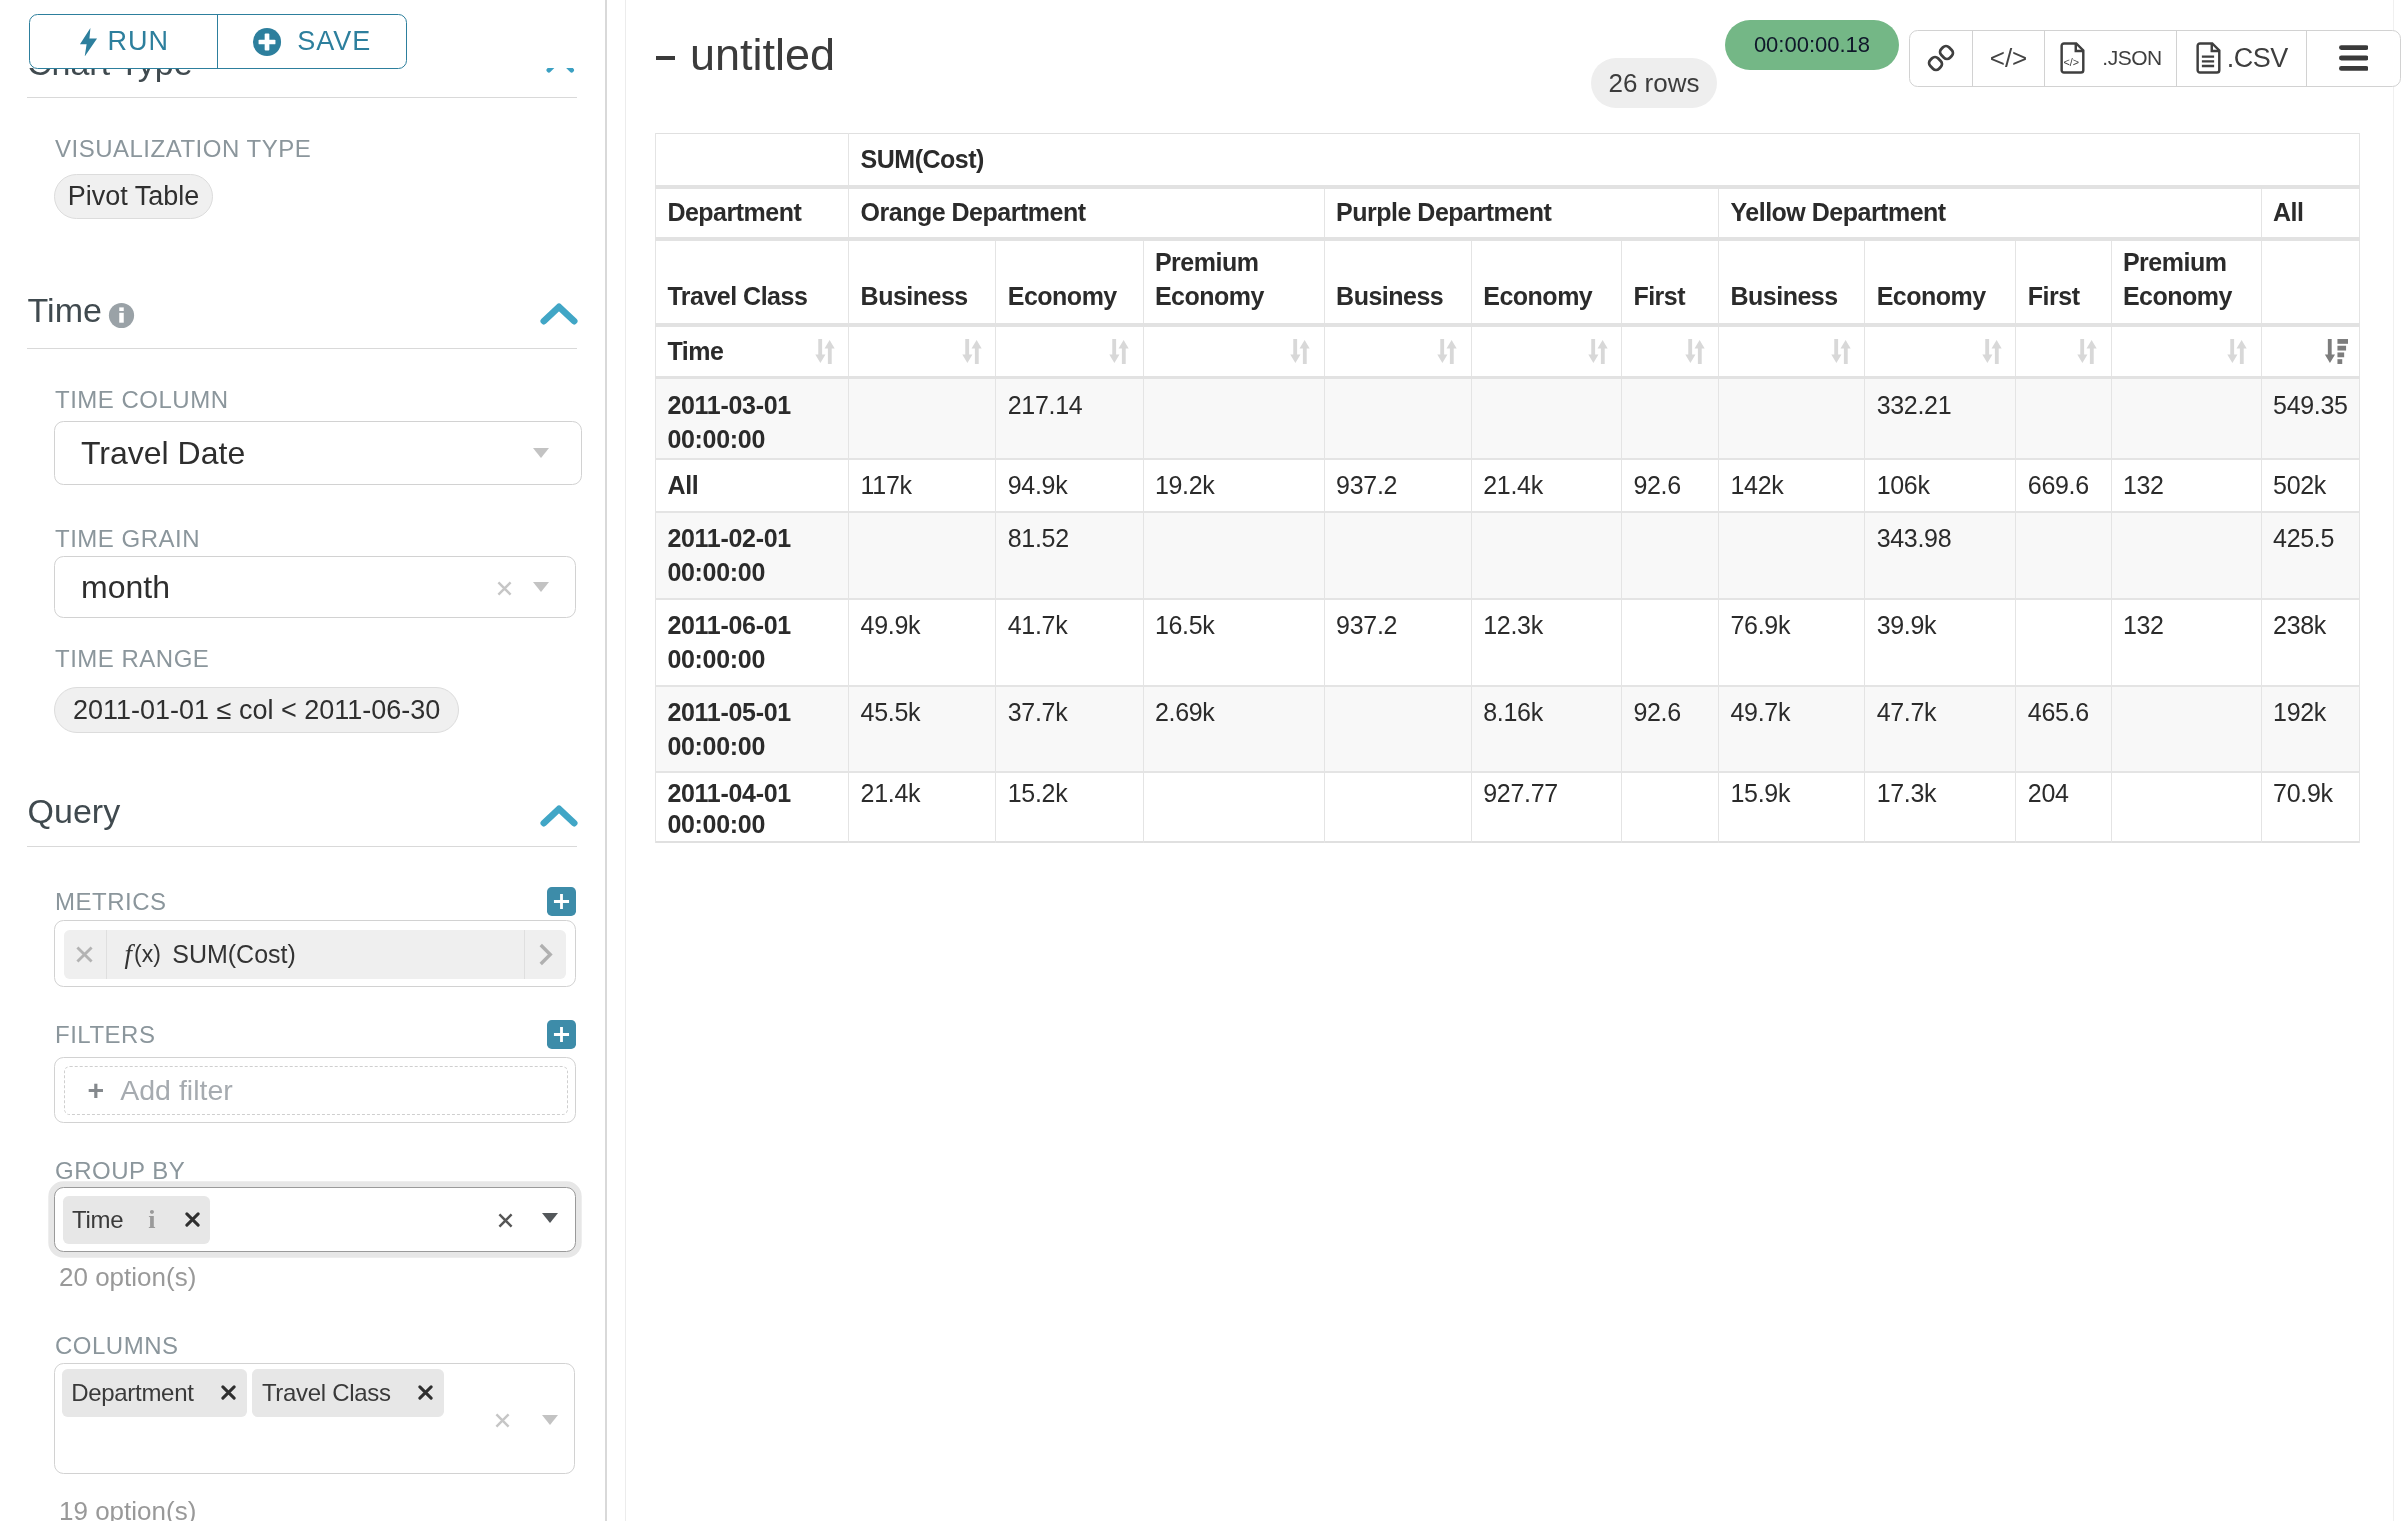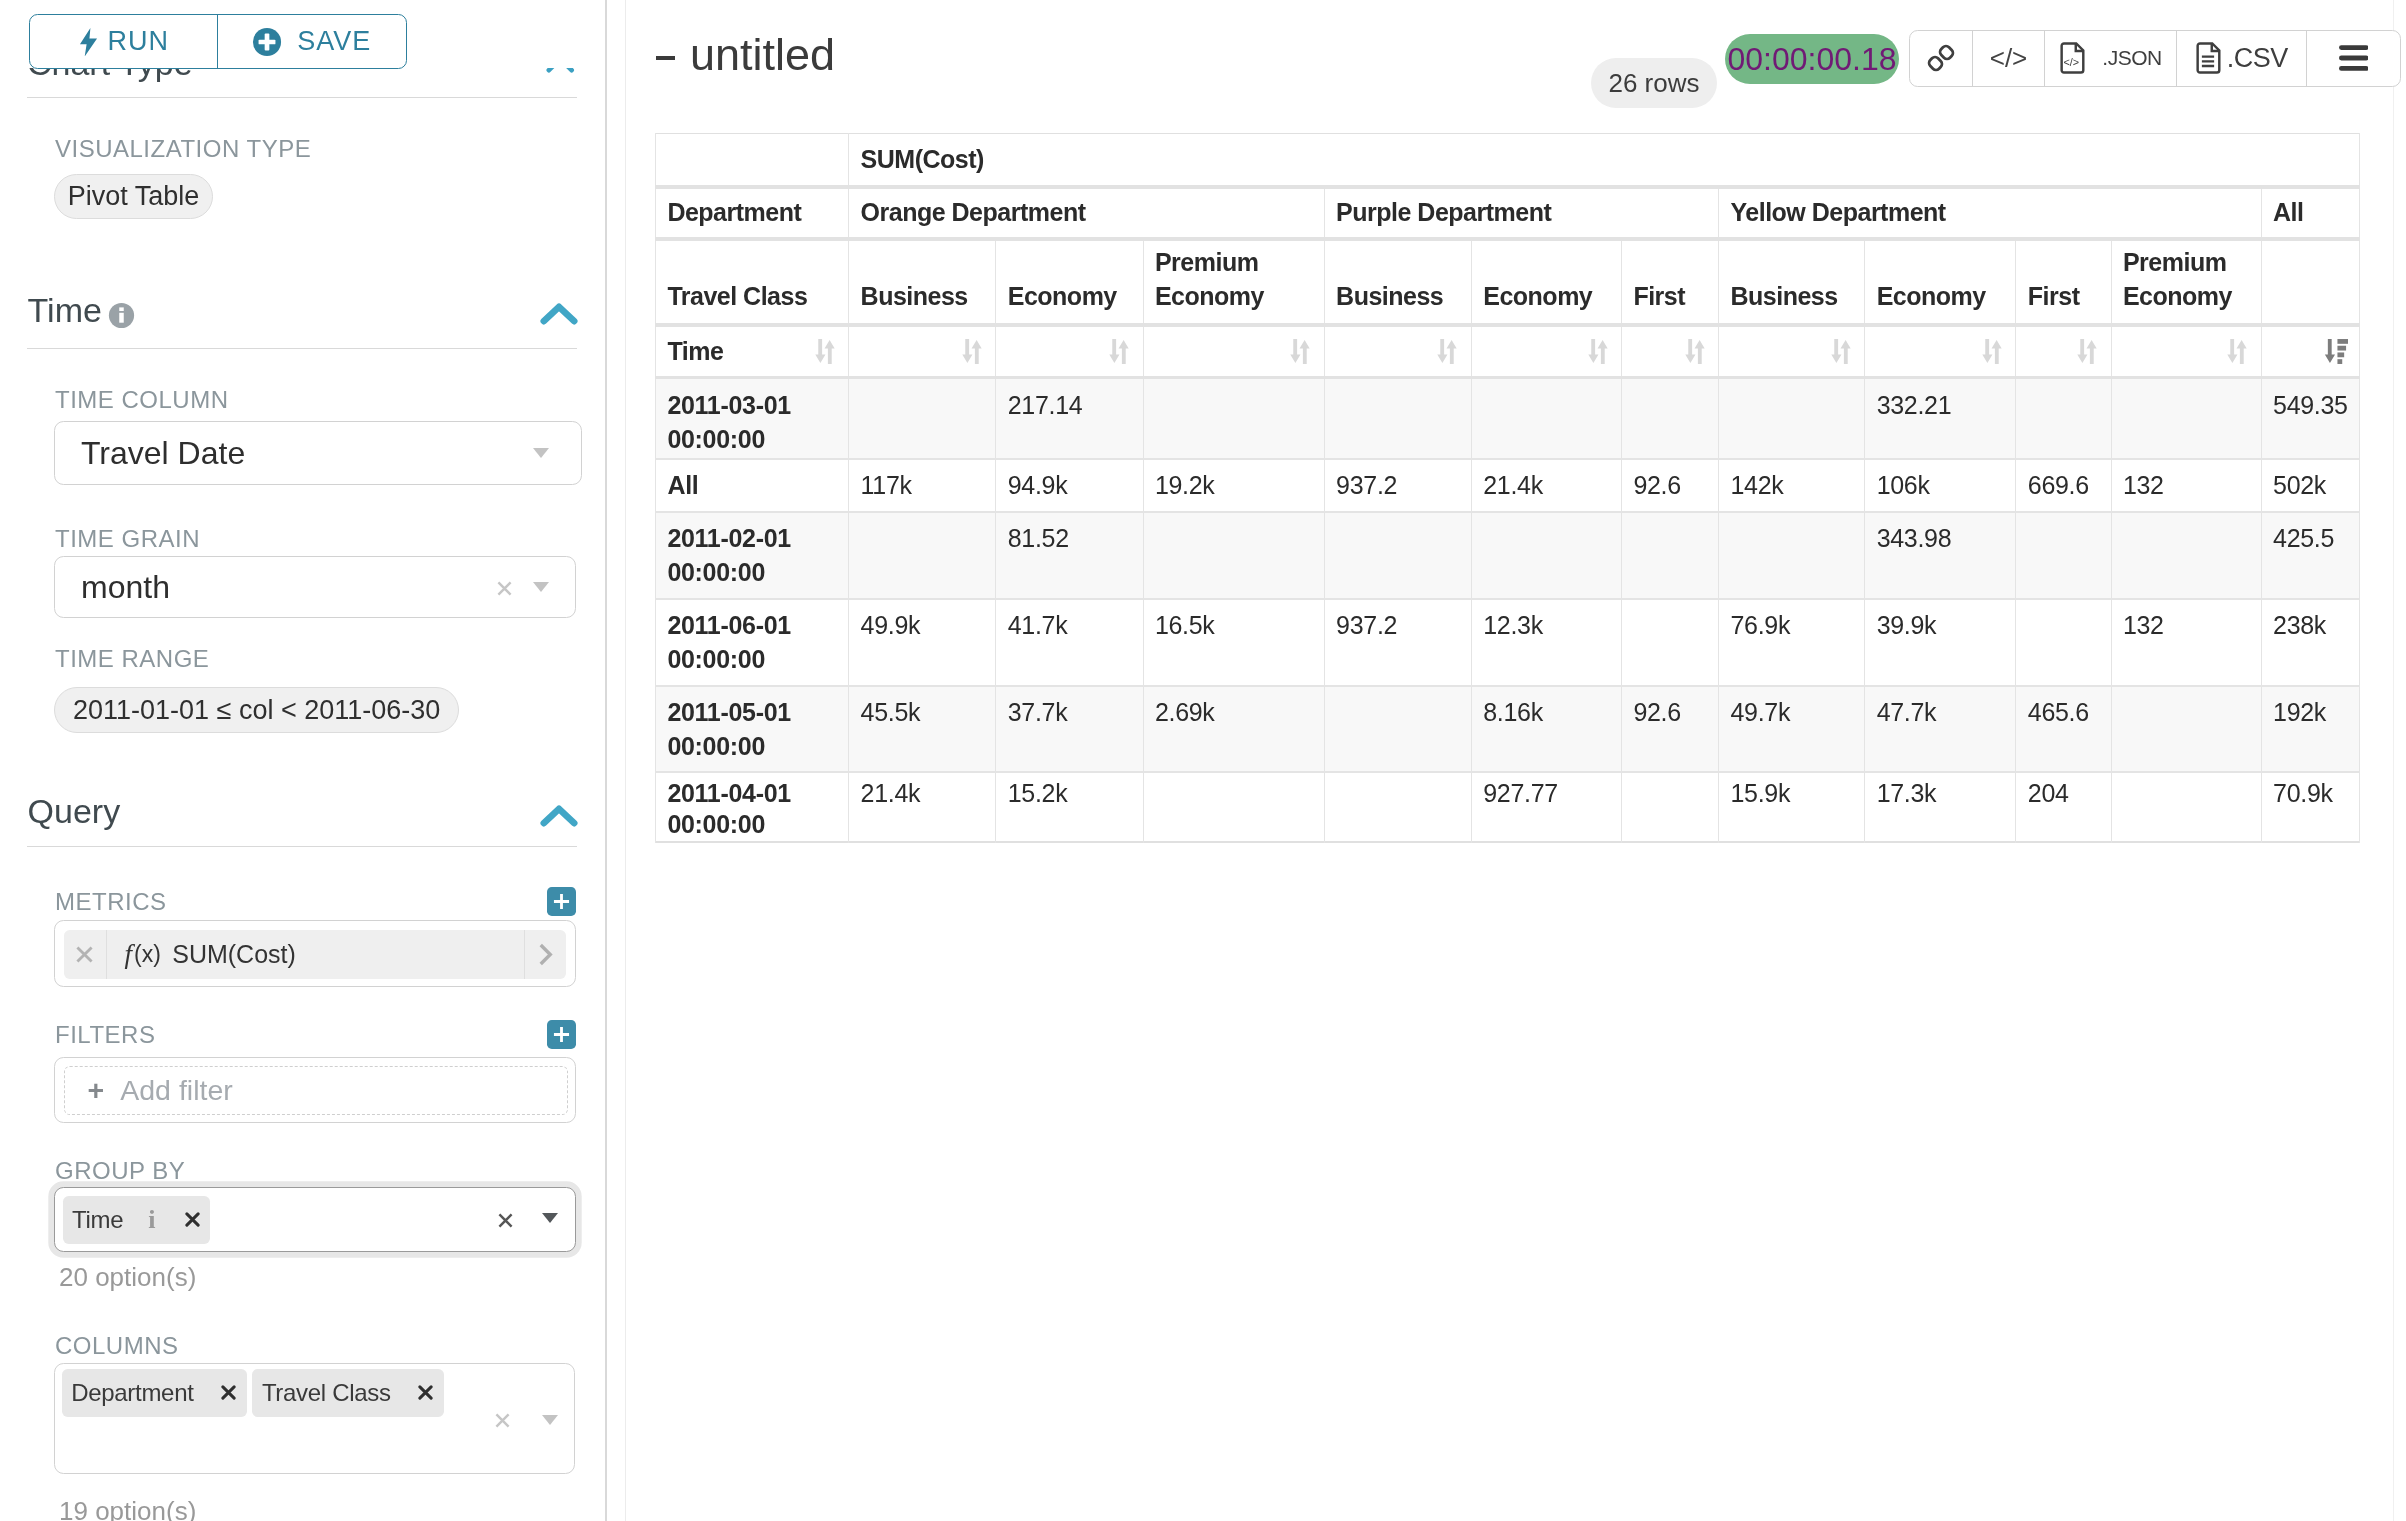--- a/index.html
+++ b/index.html
@@ -160,21 +160,21 @@
   </div>
 
   <div class="abs" style="left:605px; top:0; width:1.9px; height:1522px; background:#d9d9d9;"></div>
   <div class="abs" style="left:625px; top:0; width:1px; height:1522px; background:#ececec;"></div>
   <div class="abs" style="left:2393px; top:0; width:1px; height:1522px; background:#f0f0f0;"></div>
 
   <div class="abs" style="left:656px; top:56px; width:19px; height:3.8px; background:#3a3a3a;"></div>
   <div class="abs" style="left:690px; top:28.5px; font-size:45px; color:#3b3b3b;">untitled</div>
 
   <div class="abs pill" style="left:1591px; top:34px; width:126px; height:50px; font-size:26px; background:#eeeeee; color:#3c3c3c; border:none;margin-top:24px;">26 rows</div>
-  <div class="abs" style="left:1725px; top:34px; width:174px; height:50px; font-size:32px; background:#74b786; color:#701a75; border-radius:26px; display:inline-flex; align-items:center; justify-content:center;">00:00:00.18</div>
+  <div class="abs" style="left:1725px; top:20px; width:174px; height:50px; font-size:22px; background:#74b786; color:#0f172a; border-radius:26px; display:inline-flex; align-items:center; justify-content:center;">00:00:00.18</div>
 
   <div class="abs" style="left:1909px; top:29.5px; width:492px; height:57px; background:#fff; border:1.9px solid #d2d2d2; border-radius:8.6px; display:flex; align-items:stretch;">
     <div style="width:63px; border-right:1.9px solid #d2d2d2; display:flex; align-items:center; justify-content:center;">
       <svg width="32" height="32" viewBox="0 0 34 34" fill="none" stroke="#3f3f3f" stroke-width="3">
         <g transform="rotate(45 17 17)">
           <rect x="10.5" y="3" width="13" height="11.5" rx="4.5"></rect>
           <rect x="10.5" y="19.5" width="13" height="11.5" rx="4.5"></rect>
         </g>
       </svg>
     </div>

